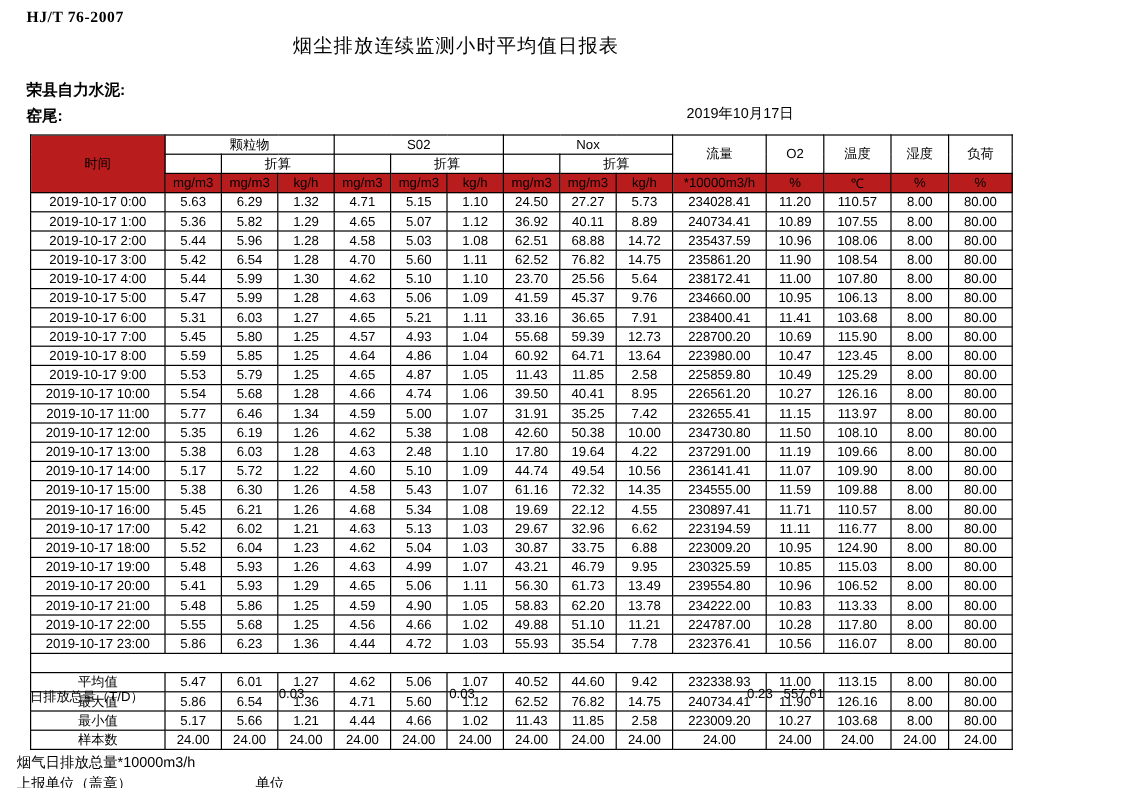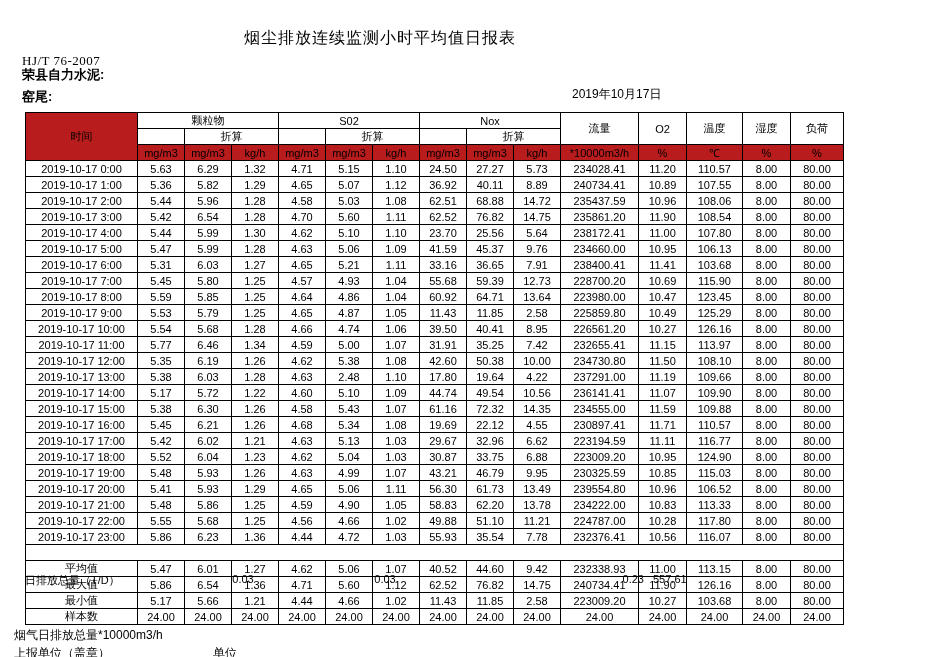--- a/index.html
+++ b/index.html
@@ -13,24 +13,23 @@
     font-family: "Liberation Sans", sans-serif;
     color: #000;
     position: relative;
     overflow: hidden;
   }
   .std-code {
     position: absolute;
     left: 22px;
     top: 6px;
     font-family: "Liberation Serif", serif;
-    font-weight: normal;
+    font-weight: bold;
     font-size: 13px;
     letter-spacing: 0.5px;
-    margin-top: 47px;
   }
   .doc-title {
     position: absolute;
     left: 0;
     top: 28px;
     width: 760px;
     text-align: center;
     font-size: 16px;
     font-weight: normal;
     letter-spacing: 1px;

